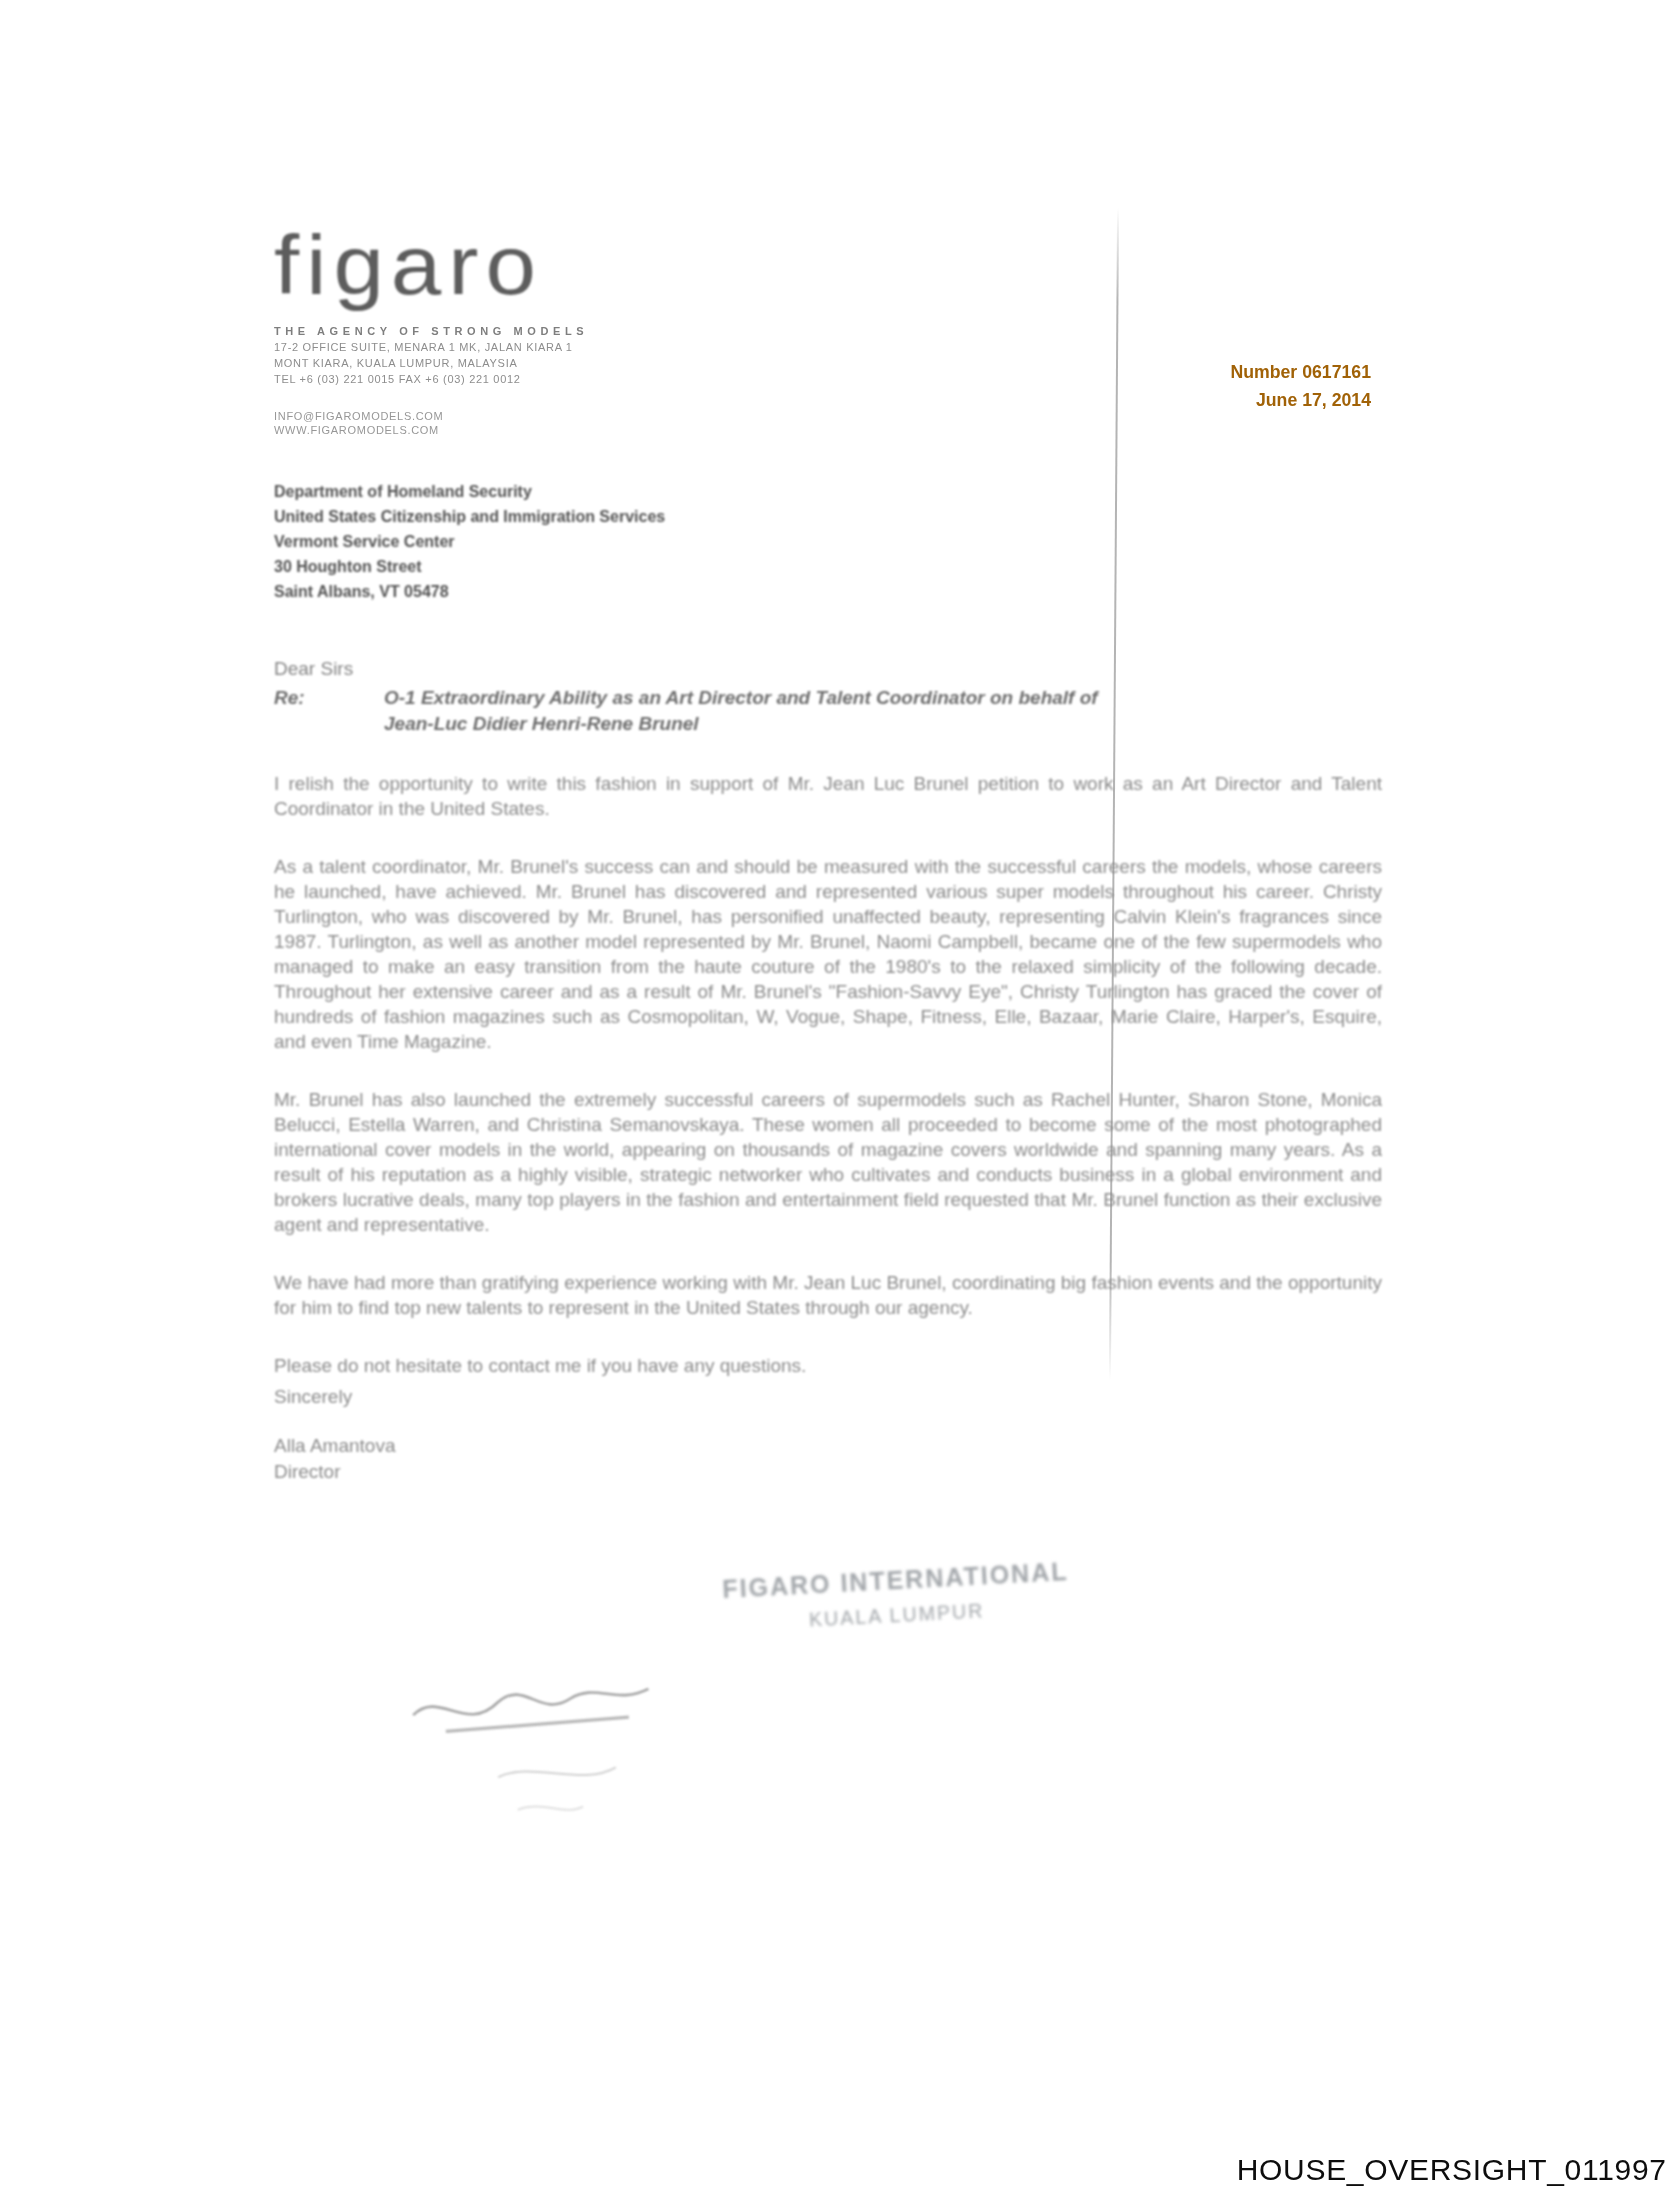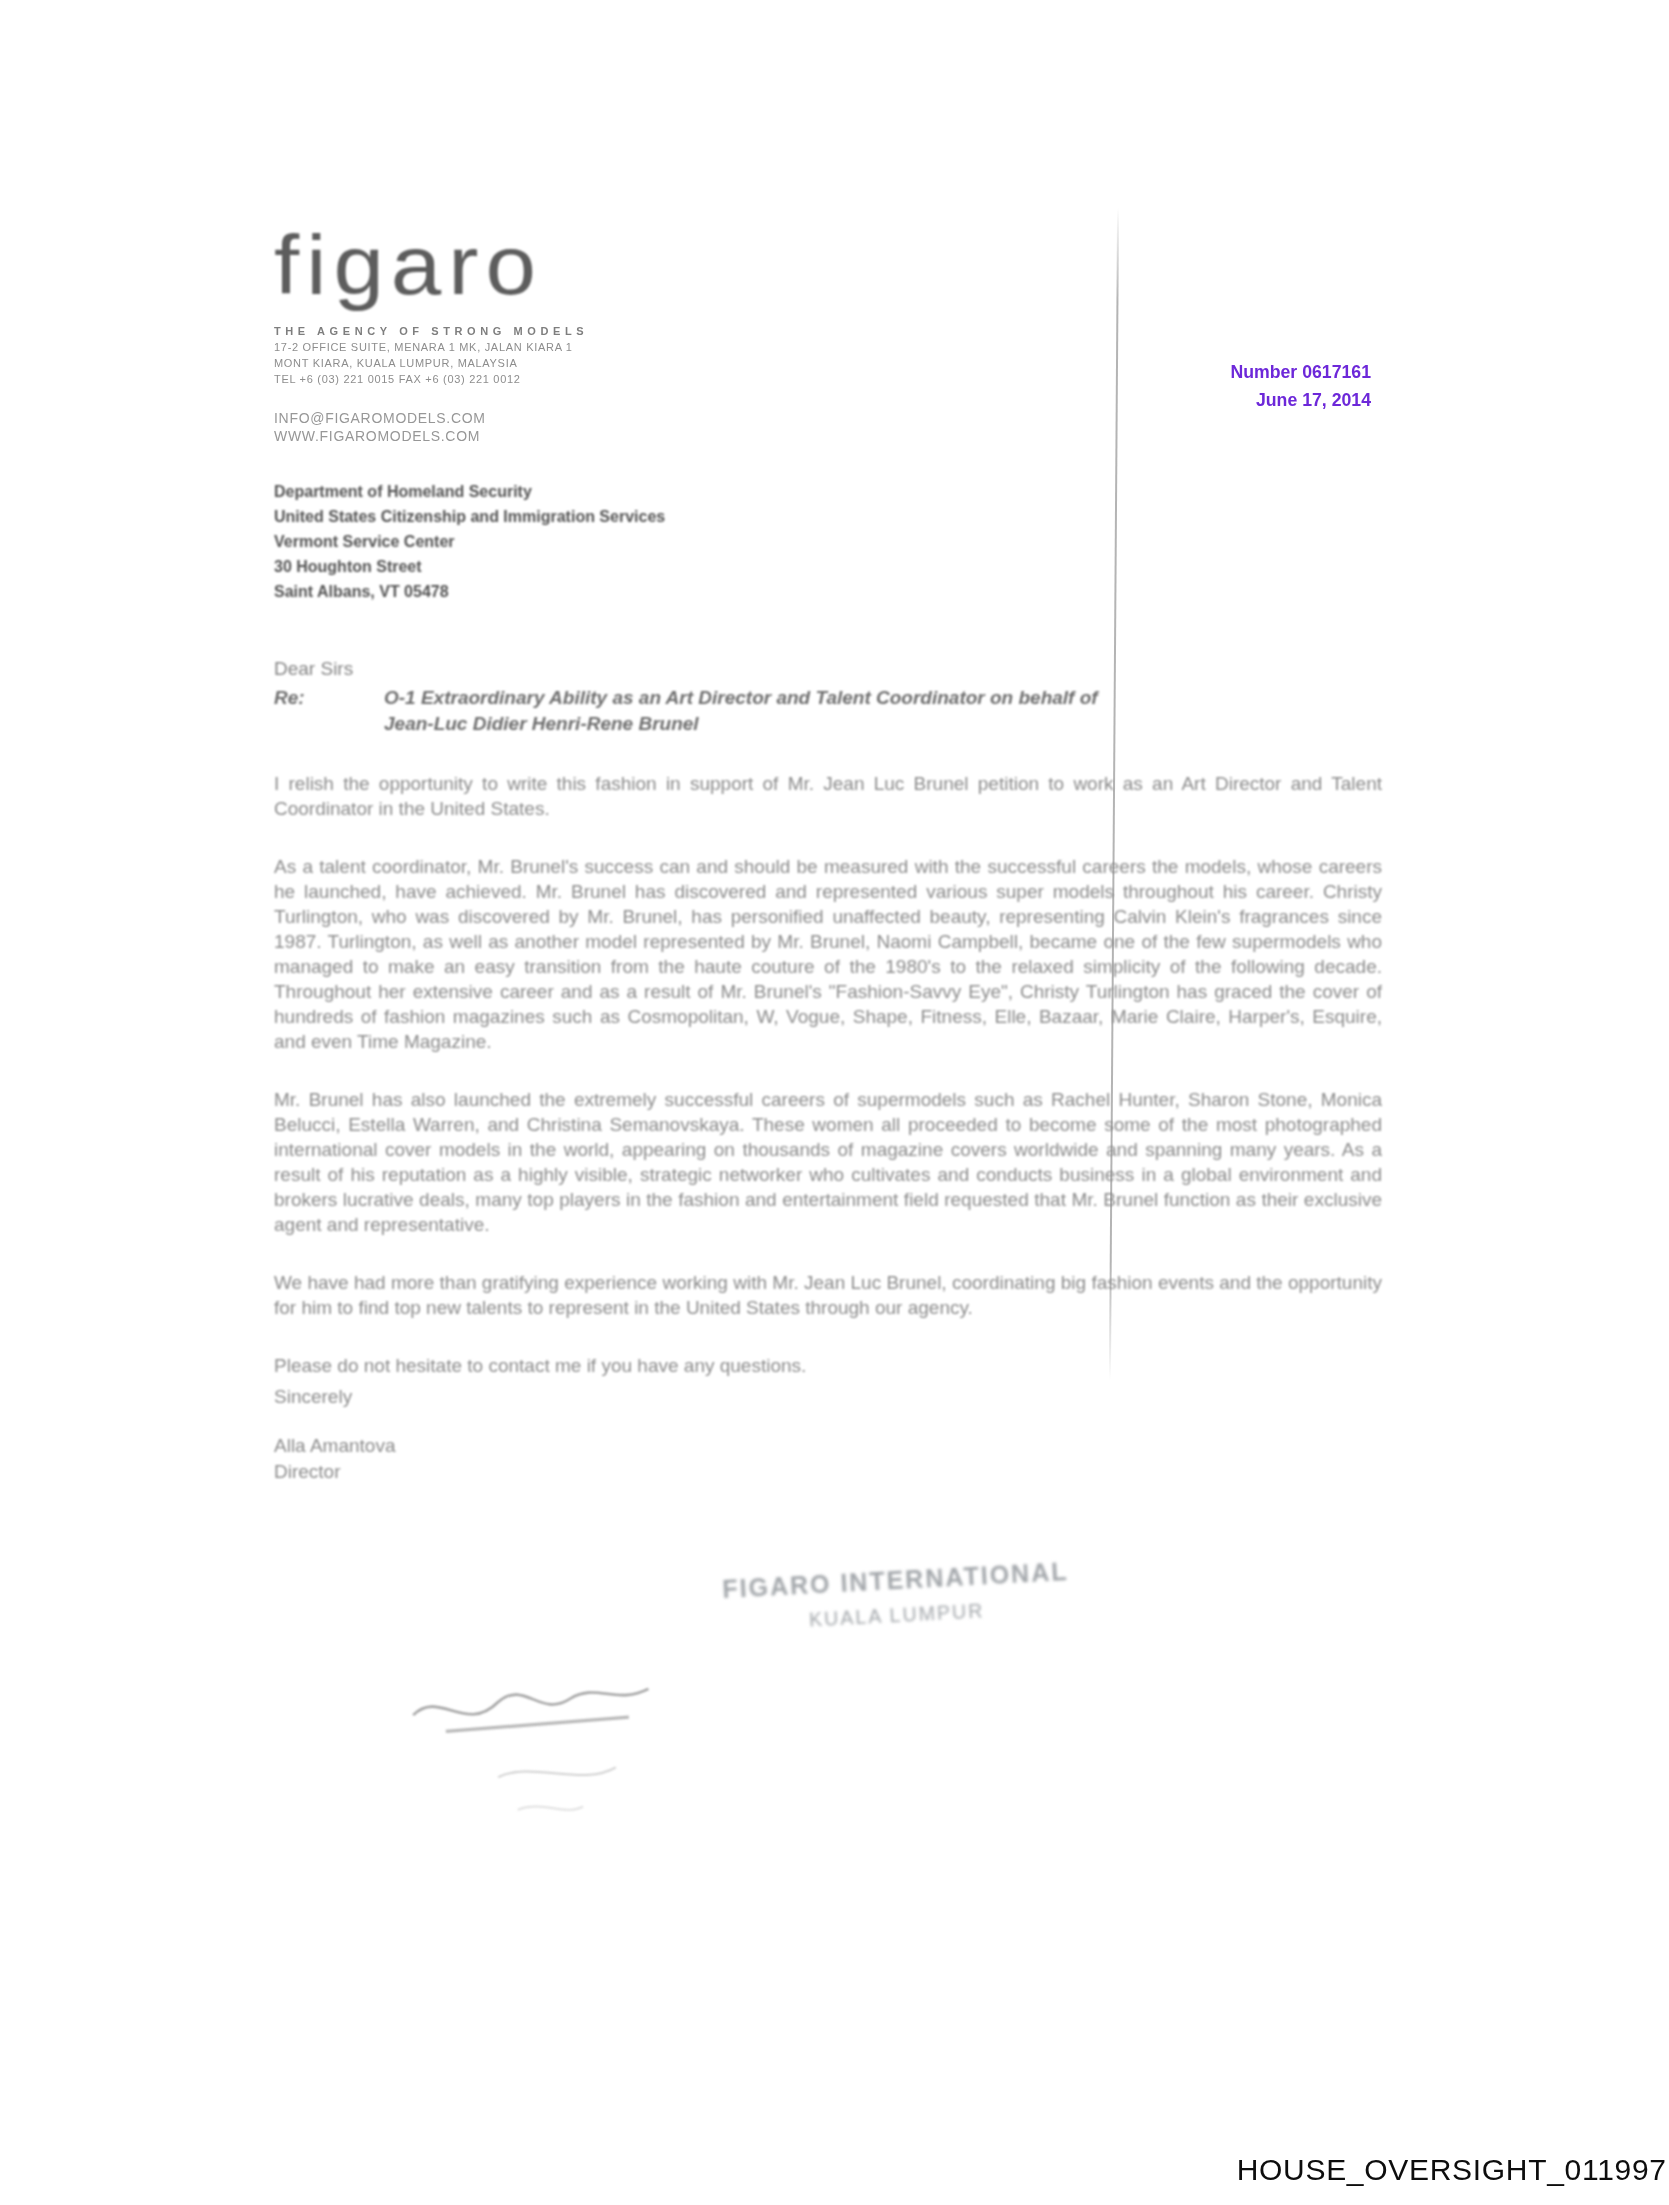--- a/index.html
+++ b/index.html
@@ -44,35 +44,35 @@
   }
   .addr-line {
     margin-top: 3.9px;
     font-size: 11px;
     letter-spacing: 0.7px;
     color: #8d8d8d;
   }
   .contact-block { margin-top: 25px; }
   .contact-line {
     margin-top: 2.6px;
-    font-size: 14px;
+    font-size: 11px;
     letter-spacing: 0.7px;
     color: #979797;
   }
 
   
   .meta {
     position: absolute;
     left: 1047px;
     top: 359px;
     width: 324px;
     text-align: right;
     font-size: 17.7px;
     font-weight: bold;
-    color: #6d28d9;
+    color: #a16207;
     line-height: 27.5px;
     filter: blur(0.7px);
   }
 
   
   .recipient {
     position: absolute;
     left: 274px;
     top: 479px;
     font-size: 16px;

